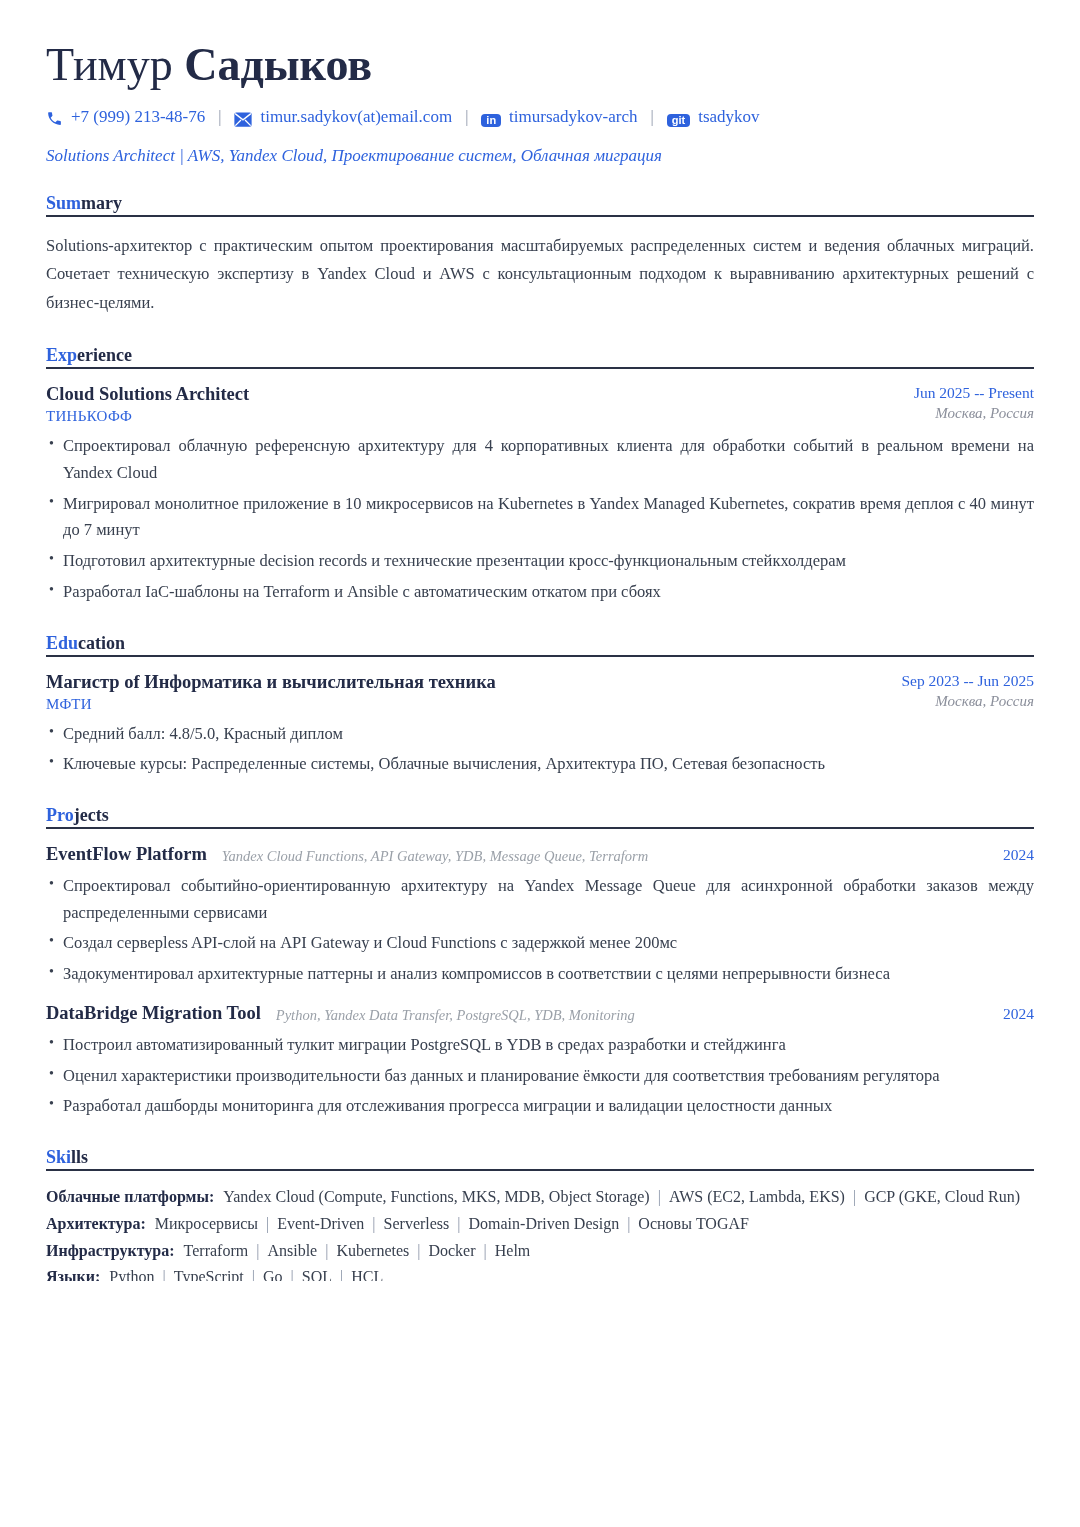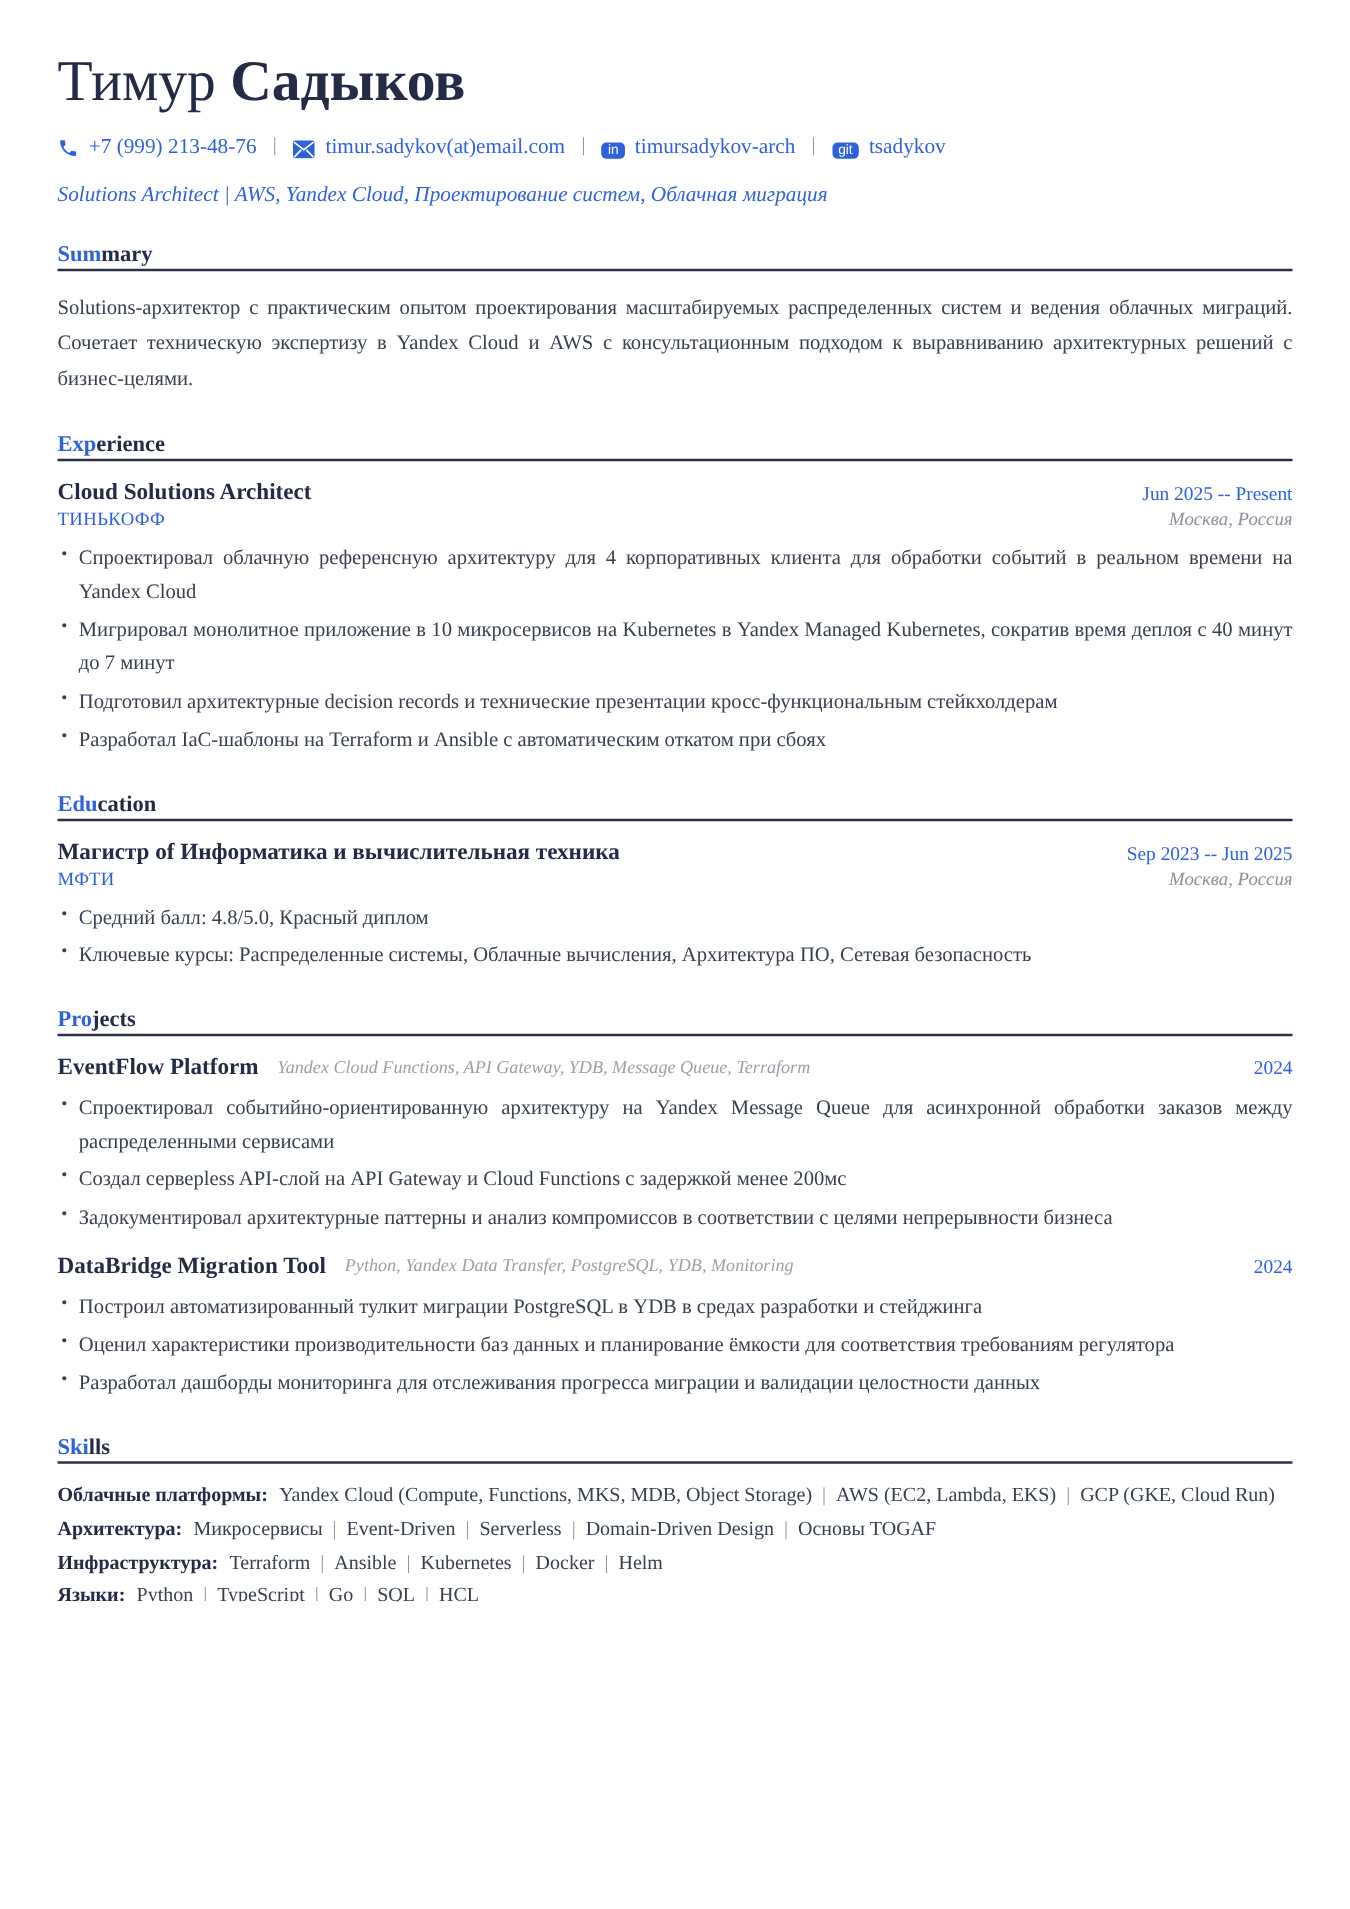--- a/index.html
+++ b/index.html
@@ -23,54 +23,54 @@
   
   h1{font-size:46px;line-height:1.1;color:var(--heading);font-weight:400;margin-bottom:16px}
   h1 .last{font-weight:700;margin-left:.25em}
   .contact{display:flex;align-items:center;gap:13px;font-size:17px;color:var(--accent);margin-bottom:19px}
   .contact .item{display:inline-flex;align-items:flex-end;gap:8px}
   .contact .pipe{color:var(--separator);font-size:16px}
   .icon-svg{display:inline-block;vertical-align:middle}
   .badge{
     display:inline-flex;align-items:center;justify-content:center;
     background:var(--accent);color:#fff;border-radius:4px;
-    font-family:"Liberation Sans",sans-serif;font-weight:400;font-size:11px;
+    font-family:"Liberation Sans",sans-serif;font-weight:700;font-size:11px;
     padding:1px 5px;line-height:1;min-width:14px;
   }
   .tagline{font-style:italic;color:var(--accent);font-size:17px;margin-bottom:6px}
 
   
   h2{
     font-size:18px;font-weight:700;color:var(--heading);
     padding-bottom:1px;border-bottom:2px solid var(--underline);
     margin-top:27px;margin-bottom:4px;
   }
   h2 .accent{color:var(--accent)}
 
   .summary-text{font-size:16.5px;line-height:1.75;text-align:justify;margin-top:15px}
 
   .entry{margin-top:15px}
-  .entry-head,.entry-sub{display:flex;justify-content:space-between;align-items:flex-end}
+  .entry-head,.entry-sub{display:flex;justify-content:space-between;align-items:flex-start}
   .entry-title{font-size:18.5px;font-weight:700;color:var(--heading)}
   .entry-dates{font-size:15.5px;color:var(--accent);white-space:nowrap}
   .entry-org{font-size:15px;color:var(--accent);letter-spacing:.3px;margin-top:3px}
   .entry-loc{font-size:15px;color:var(--muted);font-style:italic;white-space:nowrap}
 
   ul.bullets{list-style:none;margin-top:8px}
   ul.bullets li{
     position:relative;padding-left:17px;margin:4px 0;
     font-size:16.5px;line-height:1.62;text-align:justify;
   }
   ul.bullets li::before{
     content:"•";position:absolute;left:3px;top:0;
     color:var(--body);font-size:14px;
   }
 
   .proj-head{display:flex;justify-content:space-between;align-items:baseline;margin-top:14px}
-  .proj-left{display:flex;align-items:center;gap:15px;min-width:0}
+  .proj-left{display:flex;align-items:flex-end;gap:15px;min-width:0}
   .proj-name{font-size:18.5px;font-weight:700;color:var(--heading);white-space:nowrap}
   .proj-stack{font-size:14.5px;font-style:italic;color:var(--stack_muted);white-space:nowrap;overflow:hidden}
   .proj-year{font-size:15.5px;color:var(--accent);white-space:nowrap}
 
   .skills{margin-top:14px;font-size:16px;line-height:1.55}
   .skills .row{margin:2px 0}
   .skills .label{font-weight:700;color:var(--heading);margin-right:9px}
   .skills .sep{color:var(--separator);margin:0 8px}
 </style>
 </head>

